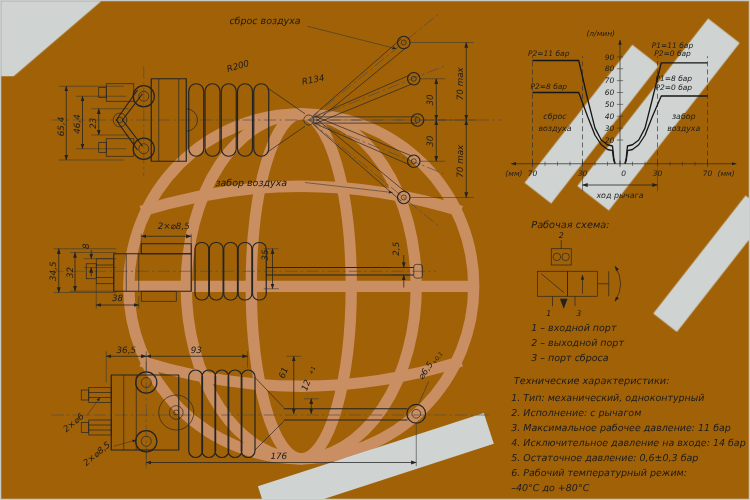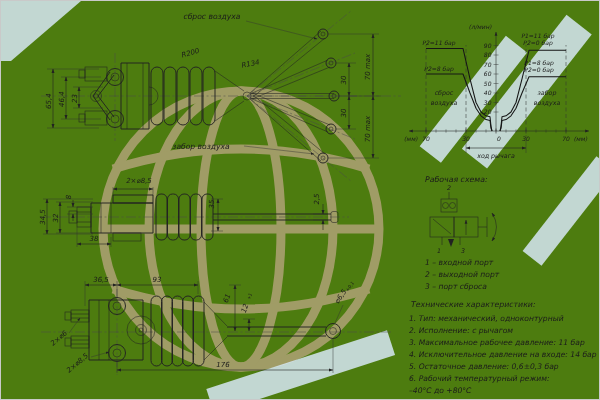--- a/index.html
+++ b/index.html
@@ -1,16 +1,16 @@
 <!DOCTYPE html>
 <html><head>
 <meta charset="utf-8">
 <style>
   html,body{margin:0;padding:0;background:#e8e8e8;}
-  .canvas{position:relative;width:600px;height:400px;background:#4d7c0f;border:1px solid #c9c9c9;box-sizing:border-box;overflow:hidden;font-family:"DejaVu Sans",sans-serif;}
+  .canvas{position:relative;width:600px;height:400px;background:#a16207;border:1px solid #c9c9c9;box-sizing:border-box;overflow:hidden;font-family:"DejaVu Sans",sans-serif;}
   svg{position:absolute;left:0;top:0;}
   text{font-family:"DejaVu Sans",sans-serif;font-style:italic;fill:#1b1b1b;}
   .td{font-size:7px;}
   .tl{font-size:7.6px;}
   .tc{font-size:6px;}
   .tc2{font-size:6.3px;}
   .ts{font-size:7.6px;}
   .tt{font-size:7.8px;}
   .ln{stroke:#232323;stroke-width:.95;fill:none;stroke-linejoin:round;}
   .ln2{stroke:#232323;stroke-width:.55;fill:none;}

